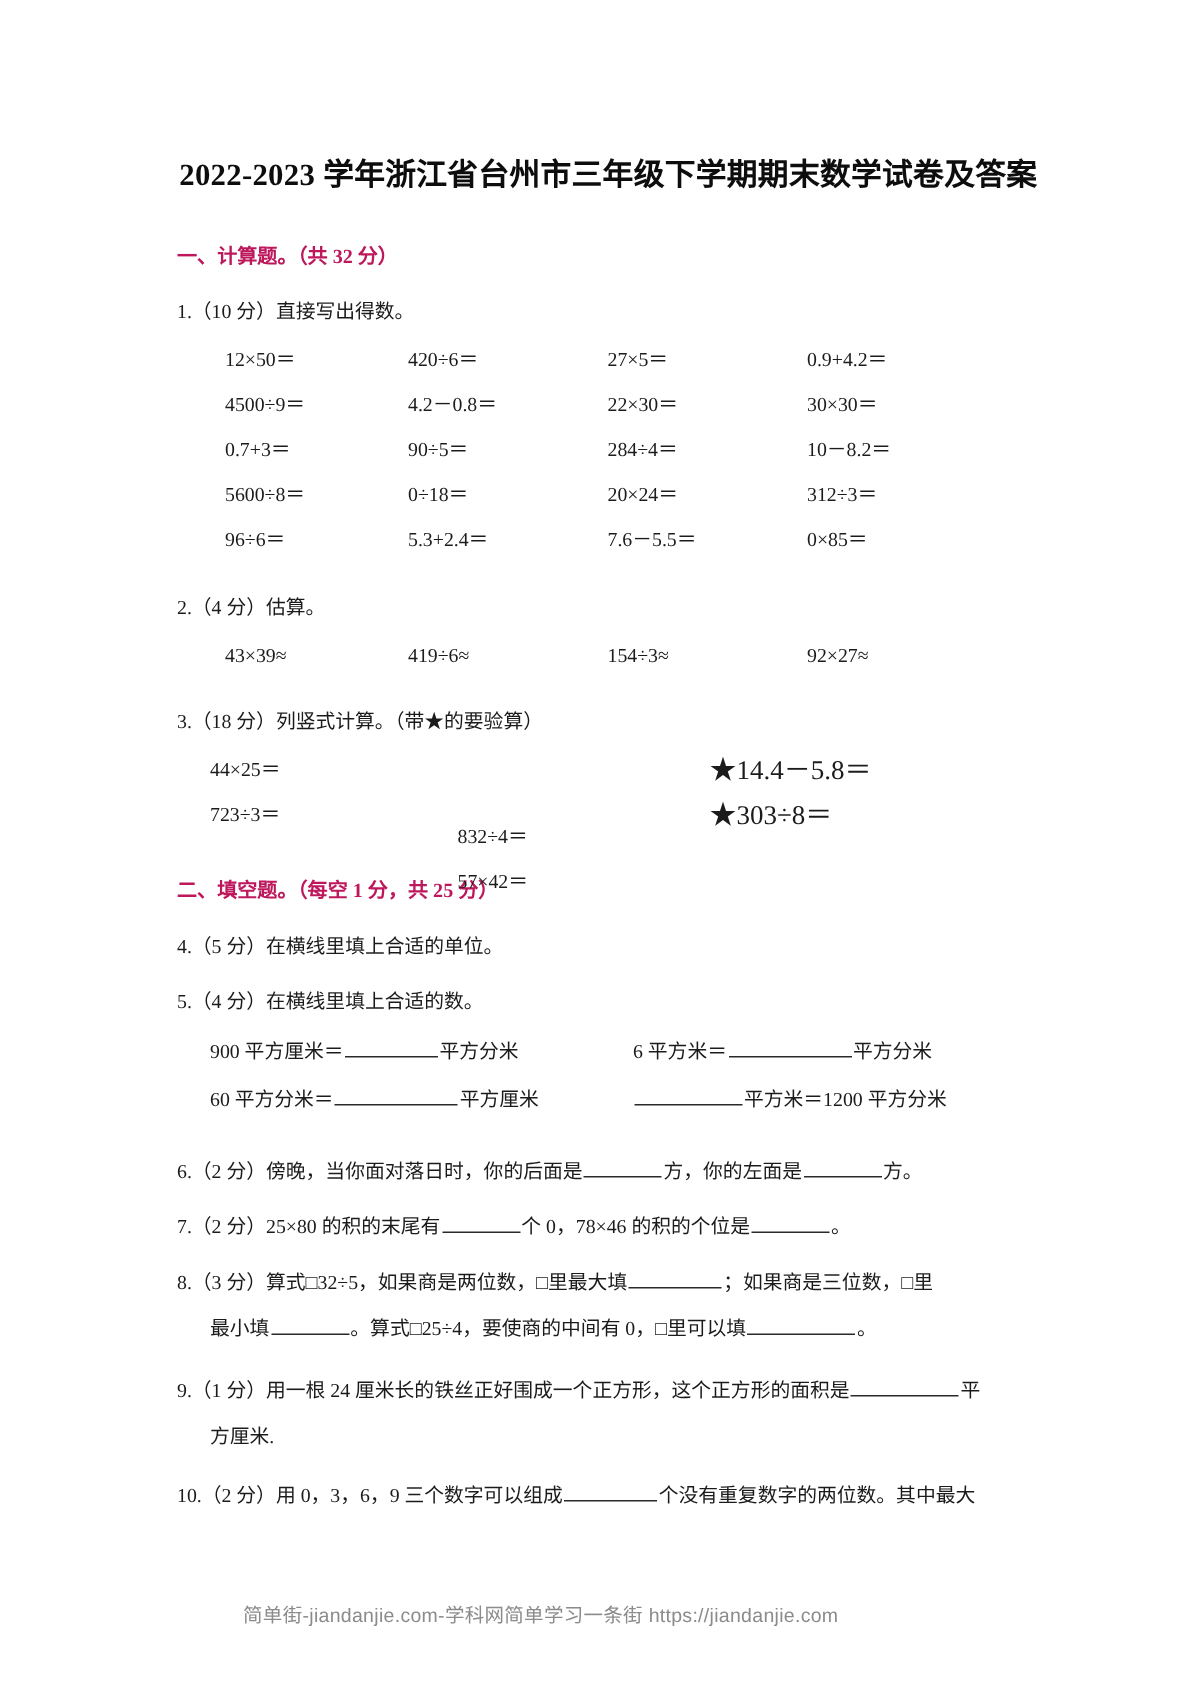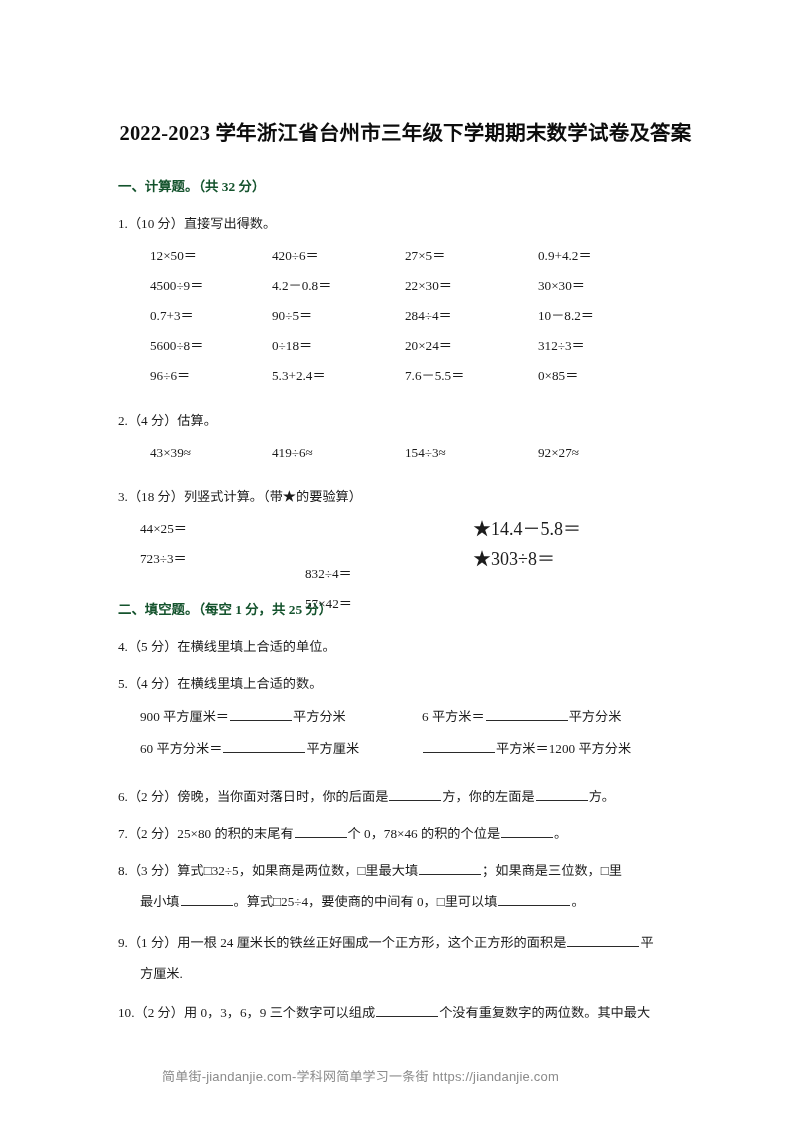--- a/index.html
+++ b/index.html
@@ -16,21 +16,21 @@
     color: #1b1b1b;
     overflow: hidden;
   }
 
   .page {
     position: absolute;
     left: 0; top: 0;
     width: 793px;
     height: 1122px;
     box-sizing: border-box;
-    padding: 16px 100px 0 118px;
+    padding: 0 100px 0 118px;
   }
 
   
   .doc-title {
     margin: 0;
     padding-top: 100px;
     font-size: 20.5px;
     font-weight: bold;
     line-height: 35px;
     text-align: center;
@@ -38,21 +38,21 @@
     color: #0d0d0d;
   }
 
   
   .section-head {
     font-size: 13.4px;
     font-weight: bold;
     line-height: 20px;
     margin: 0;
     padding-top: 26px;
-    color: #14532d;
+    color: #be185d;
   }
 
   
   .q {
     font-size: 13.2px;
     line-height: 20px;
     margin: 0;
     padding-top: 17px;
   }
   .q.gap-lg { padding-top: 19px; }

